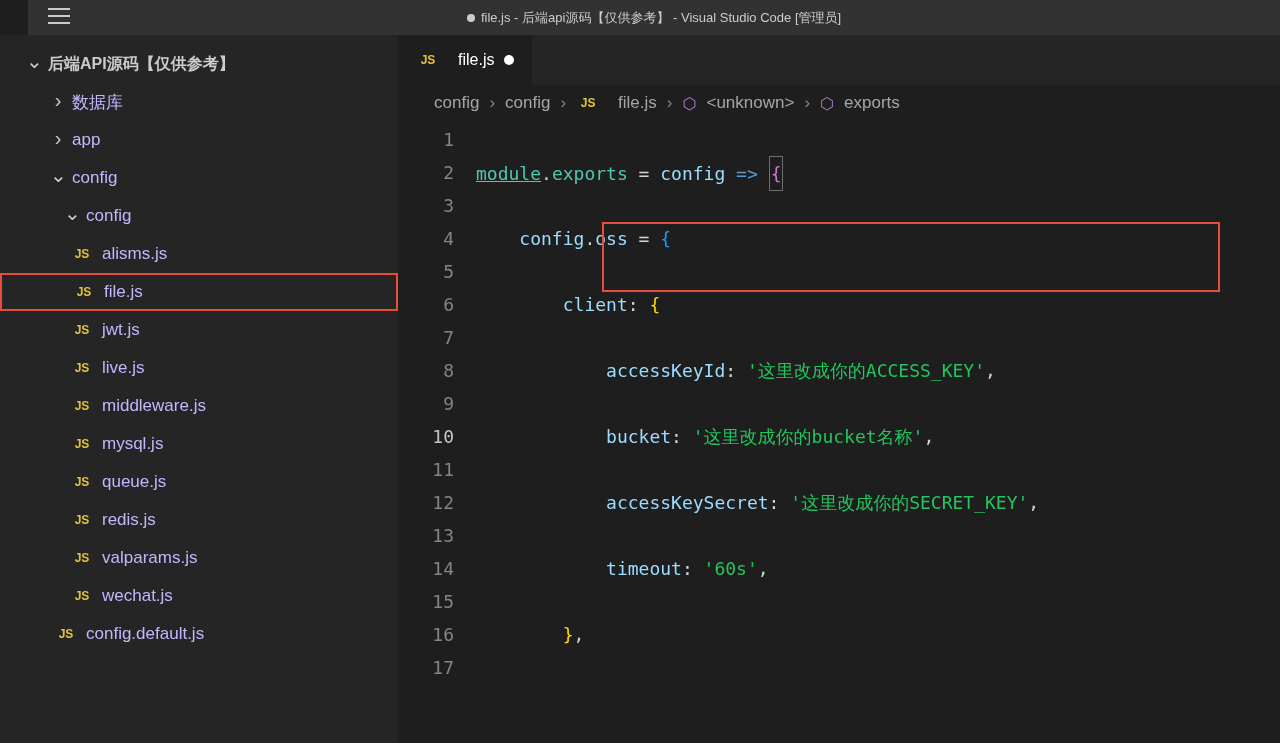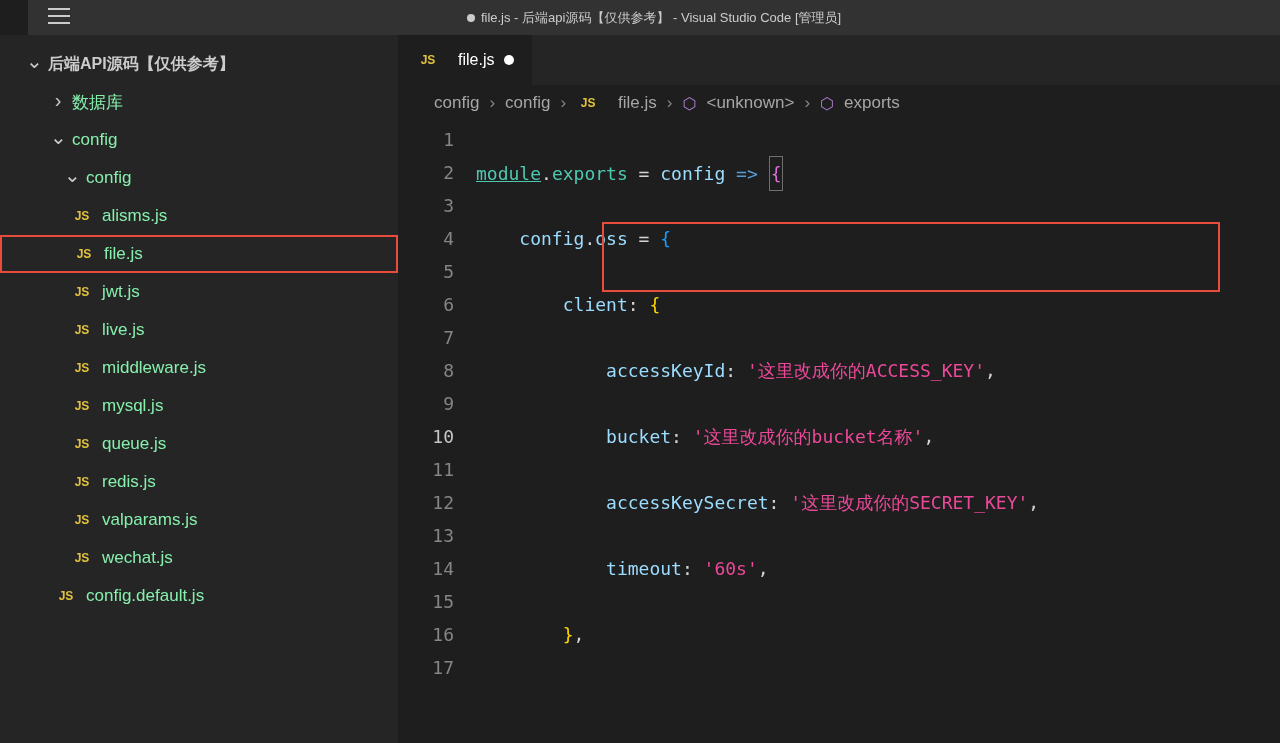--- a/index.html
+++ b/index.html
@@ -89,21 +89,21 @@
   display: inline-block;
   width: 16px;
   text-align: center;
   color: #cccccc;
   font-size: 14px;
   margin-right: 6px;
 }
 .chev-down::before { content: "⌄"; font-size: 20px; position: relative; top: -3px; }
 .chev-right::before { content: "›"; font-size: 20px; position: relative; top: -2px; }
 .folder-label { font-weight: 600; color: #cccccc; font-size: 16px; }
-.item-label { color: #86efac; }
+.item-label { color: #c4b5fd; }
 .js-icon {
   display: inline-flex;
   width: 24px;
   height: 18px;
   align-items: center;
   justify-content: center;
   font-size: 12px;
   font-weight: bold;
   color: #e2c23c;
   margin-right: 8px;
@@ -172,21 +172,21 @@
 }
 .gutter .current { color: #c6c6c6; }
 .code {
   flex: 1;
   white-space: pre;
   color: #d4d4d4;
   position: relative;
 }
 .tk-prop { color: #9cdcfe; }
 .tk-obj  { color: #4ec9b0; }
-.tk-str  { color: #ec4899; }
+.tk-str  { color: #22c55e; }
 .tk-punc { color: #d4d4d4; }
 .tk-arrow{ color: #569cd6; }
 .tk-brace{ color: #da70d6; }
 .tk-brace2{ color: #179fff; }
 .tk-brace3{ color: #ffd700; }
 .underline { text-decoration: underline; text-decoration-color: #4ec9b0; }
 .code-line { height: 33px; display: block; }
 .red-anno {
   position: absolute;
   border: 2px solid #e74c3c;
@@ -213,20 +213,24 @@
 <div class="main">
   <div class="sidebar">
     <div class="tree">
       <div class="tree-item" style="padding-left:26px">
         <span class="chev chev-down"></span>
         <span class="folder-label">后端API源码【仅供参考】</span>
       </div>
       <div class="tree-item" style="padding-left:50px">
         <span class="chev chev-right"></span>
         <span class="item-label">数据库</span>
+      </div>
+      <div class="tree-item" style="padding-left:50px">
+        <span class="chev chev-right"></span>
+        <span class="item-label">app</span>
       </div>
       <div class="tree-item" style="padding-left:50px">
         <span class="chev chev-down"></span>
         <span class="item-label">config</span>
       </div>
       <div class="tree-item" style="padding-left:64px">
         <span class="chev chev-down"></span>
         <span class="item-label">config</span>
       </div>
       <div class="tree-item" style="padding-left:70px">

